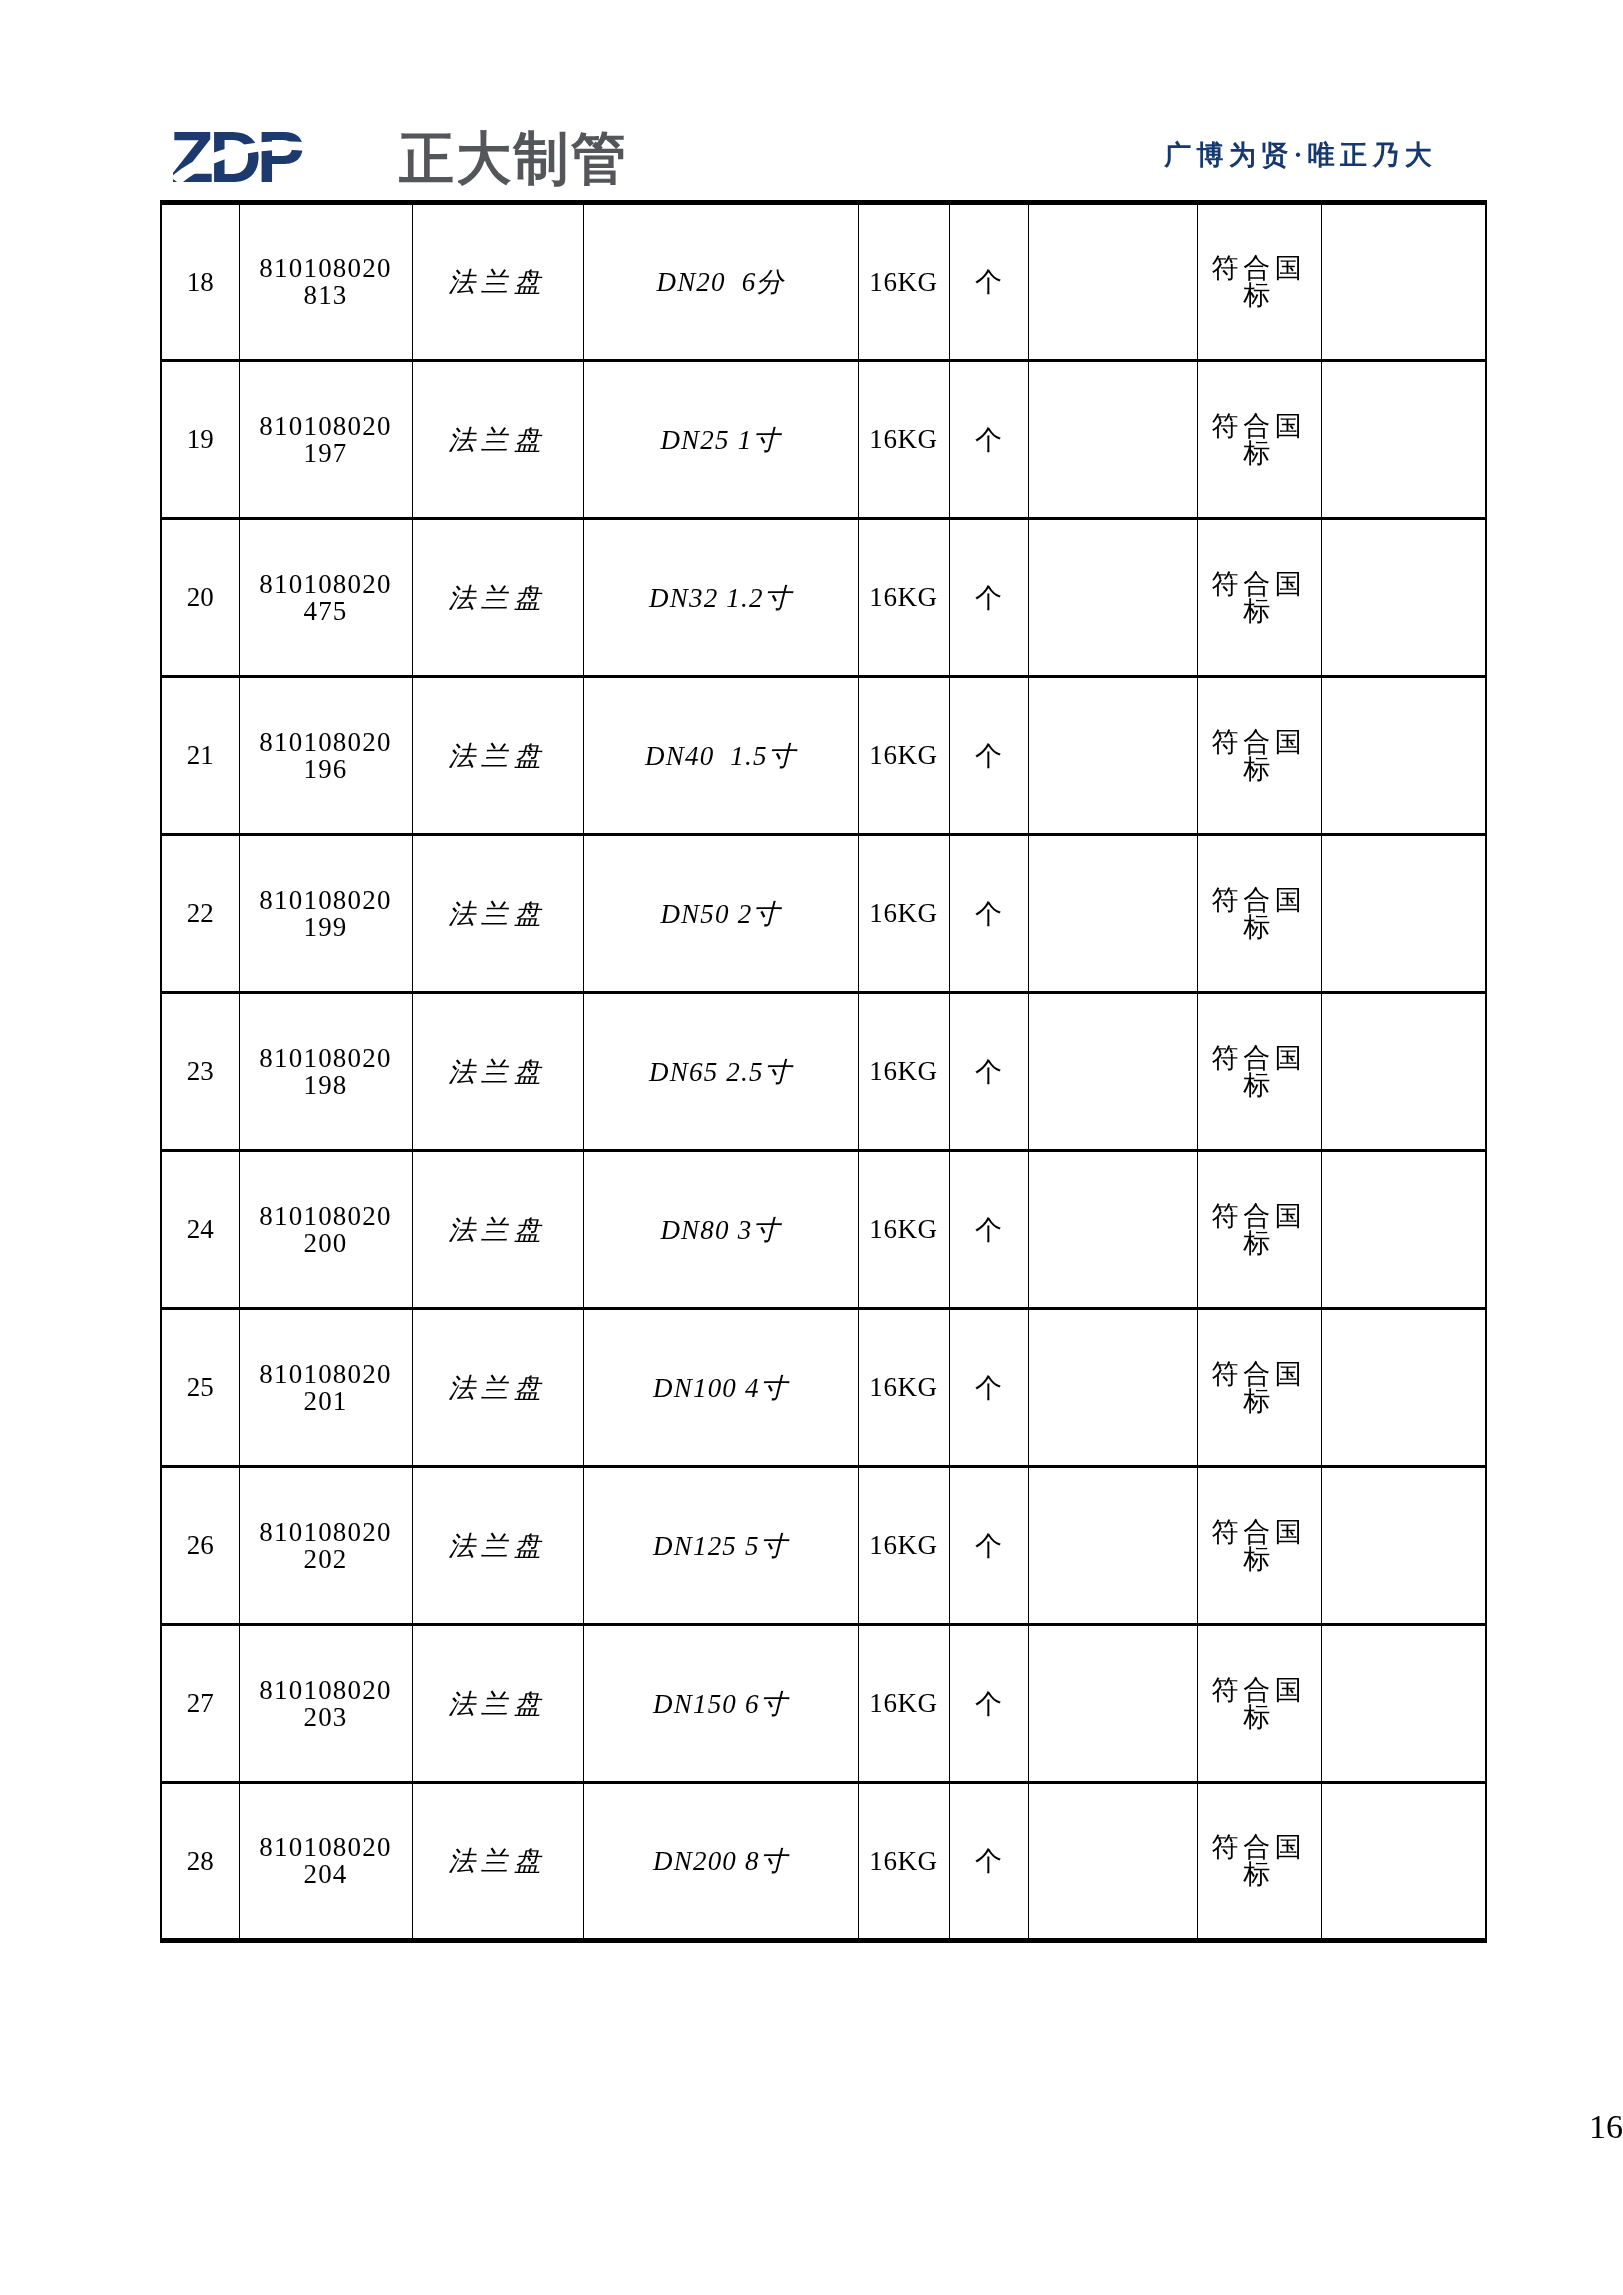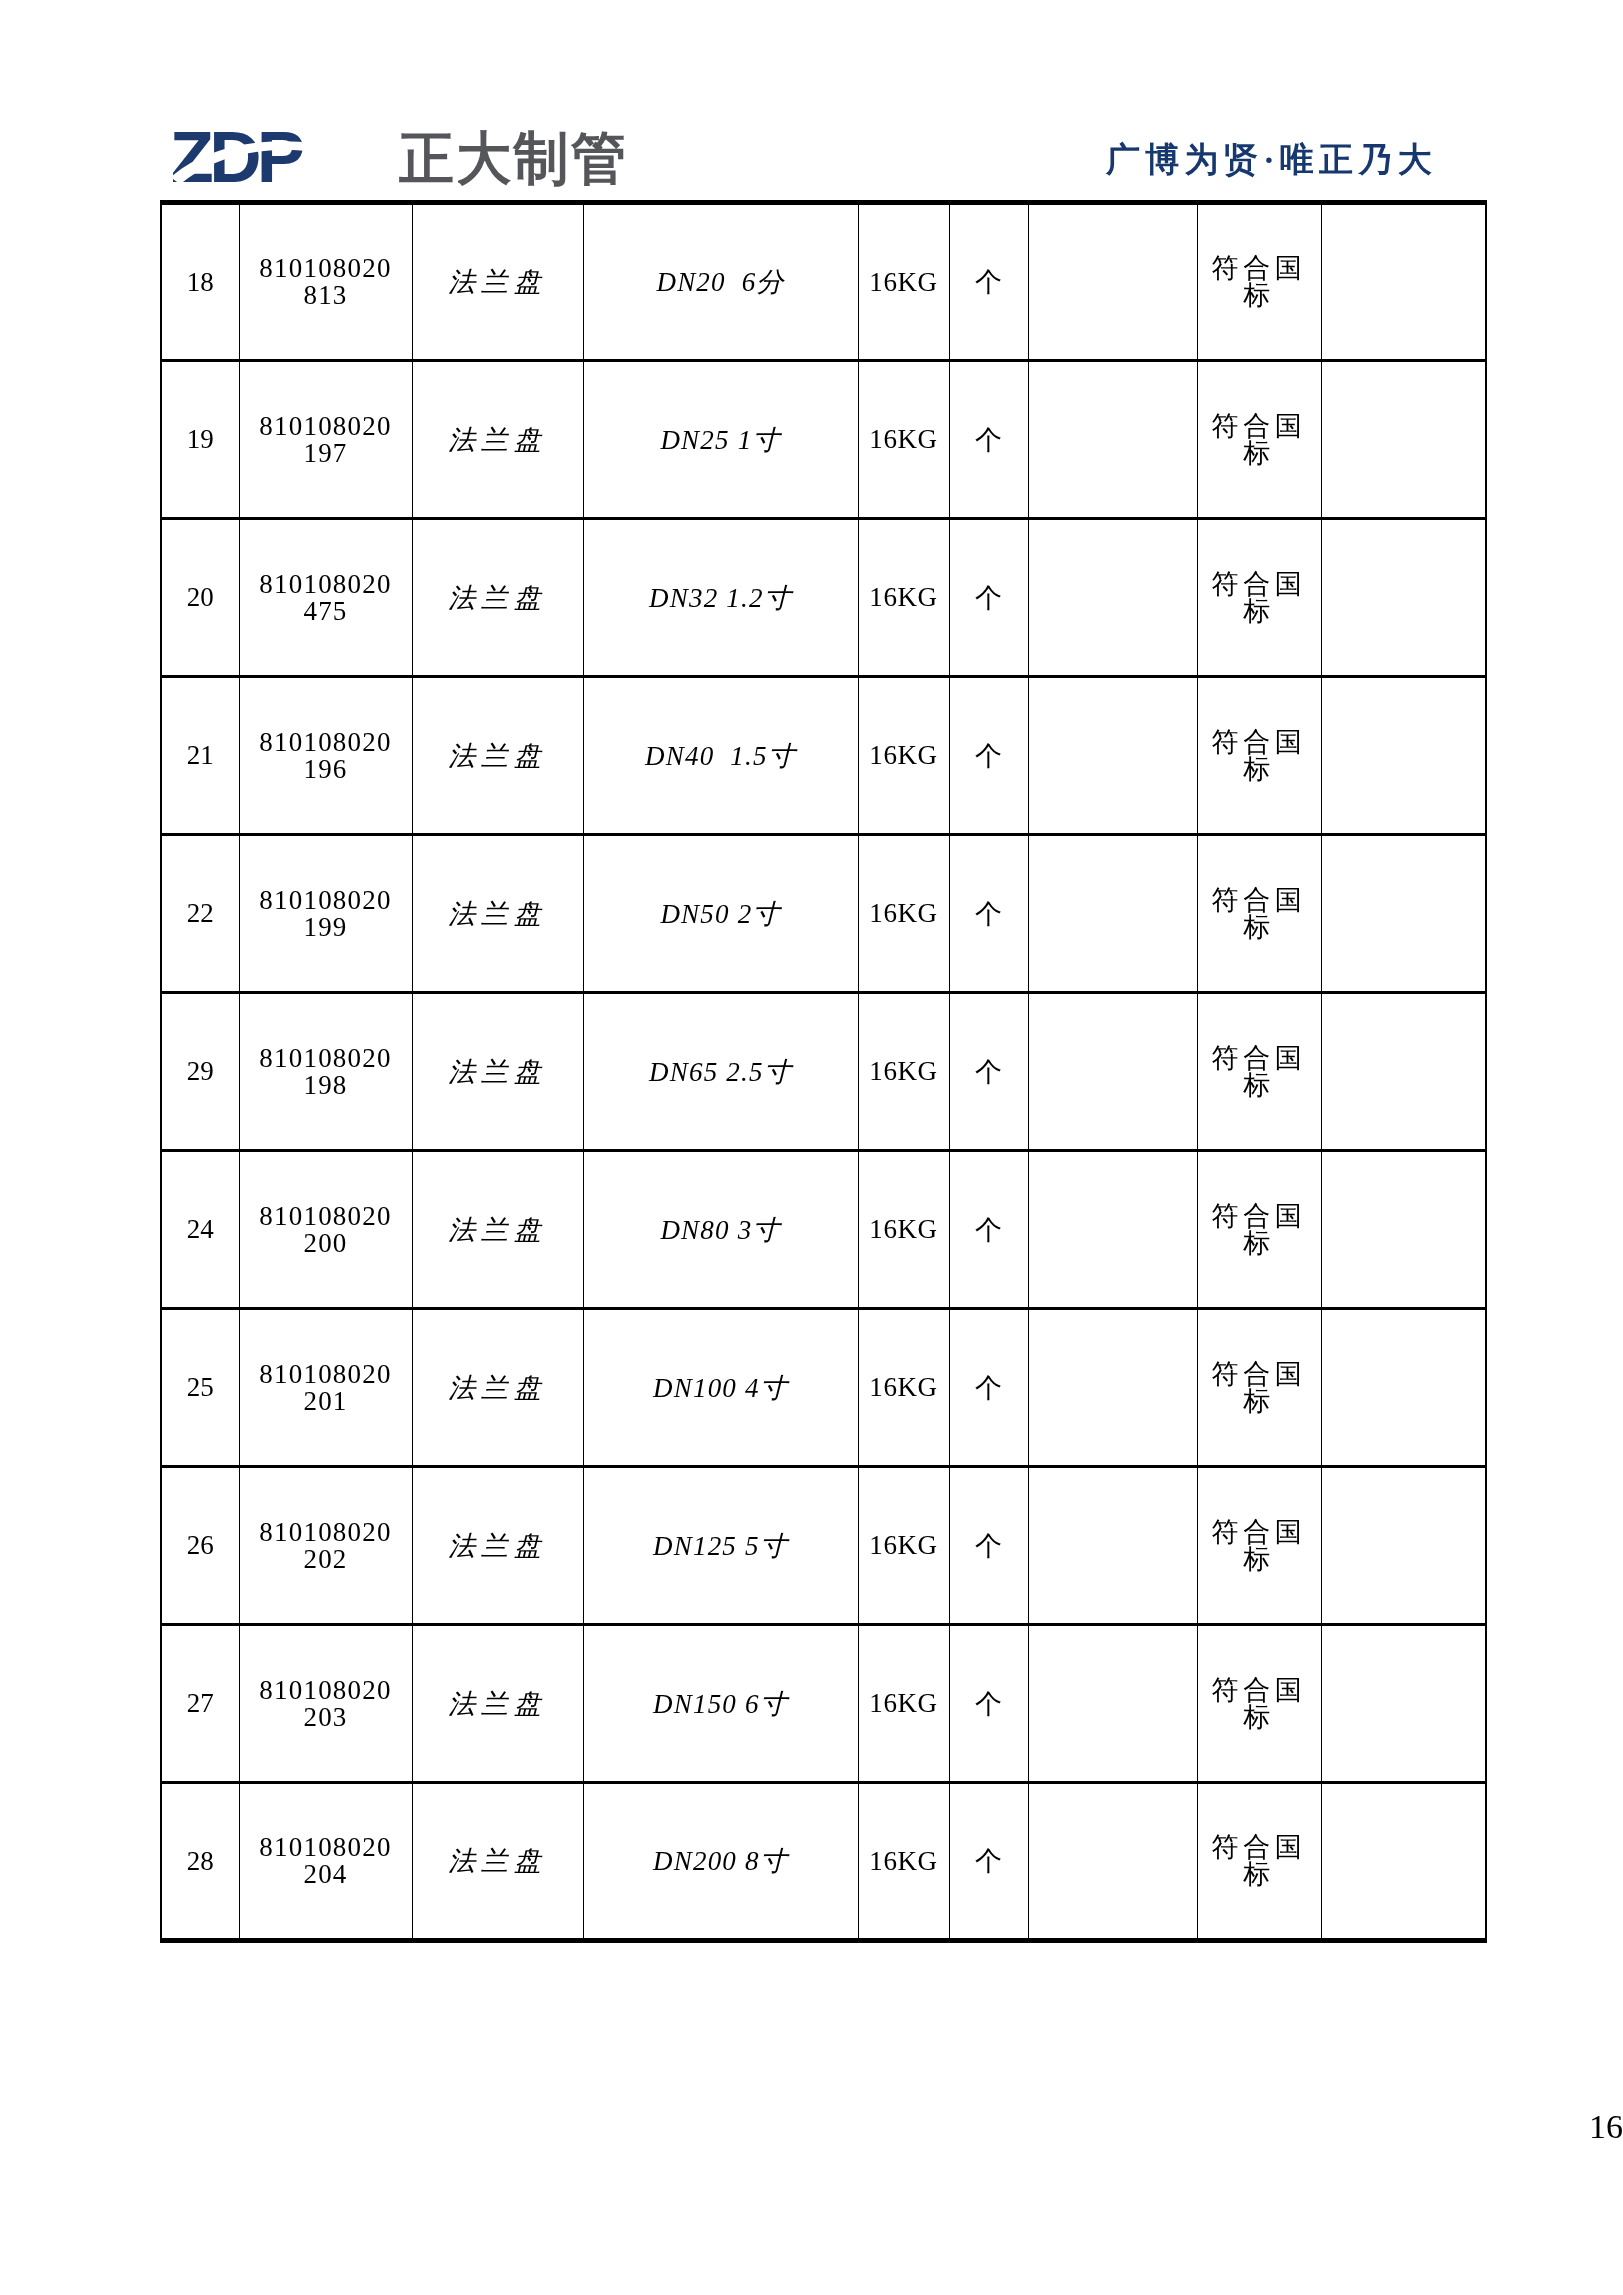--- a/index.html
+++ b/index.html
@@ -20,21 +20,21 @@
   }
   .logo-cn {
     font-family:"Liberation Sans","DejaVu Sans",sans-serif;
     font-weight:bold; font-size:55px; line-height:1;
     color:#55565a; letter-spacing:2.3px;
     transform:scaleY(1.04);
   }
   .slogan {
     position:absolute; top:141px; right:186px;
     font-family:"Liberation Serif","DejaVu Serif",serif;
-    font-weight:bold; font-size:34px; line-height:1.1;
+    font-weight:bold; font-size:27px; line-height:1.1;
     color:#16386e; letter-spacing:5.3px; white-space:nowrap;
   }
 
   
   table.parts {
     position:absolute; left:160px; top:200px;
     width:1324px; table-layout:fixed;
     border-collapse:collapse;
     border:2.3px solid #000;
     border-top-width:5.8px;
@@ -199,21 +199,21 @@
       <td class="c-std">
         <div class="stack">
           <span>符合国</span>
           <span>标</span>
         </div>
       </td>
       <td class="c-blank"></td>
     </tr>
 
     <tr>
-      <td class="c-num">29</td>
+      <td class="c-num">23</td>
       <td class="c-code">
         <div class="stack">
           <span>810108020</span>
           <span>198</span>
         </div>
       </td>
       <td class="c-name">法兰盘</td>
       <td class="c-spec">DN65 2.5寸</td>
       <td class="c-press">16KG</td>
       <td class="c-unit">个</td>

